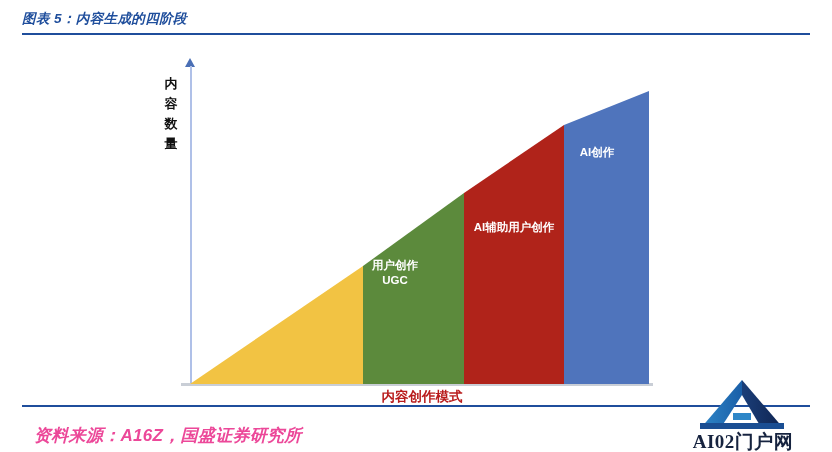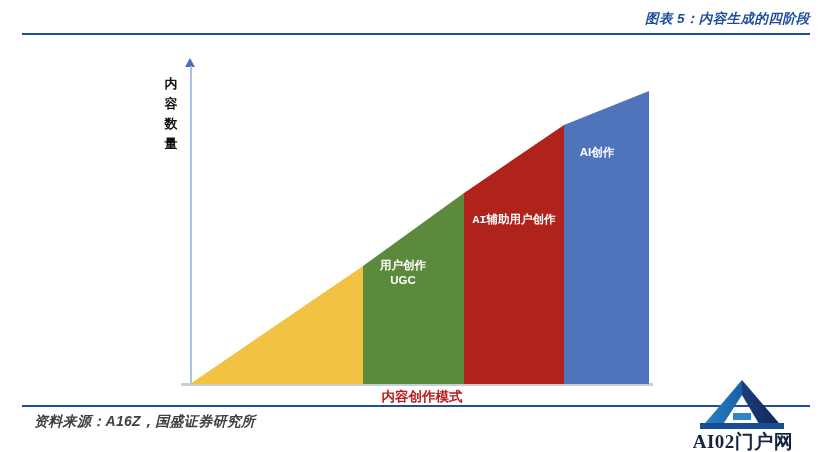--- a/index.html
+++ b/index.html
@@ -25,46 +25,45 @@
     top: 10px;
     width: 788px;
   }
   #chart-title {
     font-size: 13.5px;
     font-weight: bold;
     font-style: italic;
     color: #1F4E9C;
     letter-spacing: 0.4px;
     white-space: nowrap;
-    text-align: right;
   }
   #title-rule {
     margin-top: 5px;
     width: 788px;
     height: 2px;
     background: #1F4E9C;
   }
 
   
   #source-rule {
     position: absolute;
     left: 22px;
     top: 405px;
     width: 788px;
     height: 2px;
     background: #1F4E9C;
   }
   #source-text {
     position: absolute;
     left: 34px;
-    top: 413px;
-    font-size: 14px;
+    top: 424px;
+    font-size: 17px;
     font-weight: bold;
     font-style: italic;
-    color: #404040;
+    color: #ec4899;
     letter-spacing: 0.3px;
     white-space: nowrap;
   }
 
   
   #plot {
     position: absolute;
     left: 0;
     top: 0;
     width: 832px;
@@ -194,31 +193,31 @@
       <svg width="173" height="118" viewBox="0 0 173 118">
         <polygon points="0,118 173,0 173,118" fill="#F2C343"></polygon>
       </svg>
     </div>
 
     <div class="segment" style="left:363px; top:193px;">
       <svg width="101" height="191" viewBox="0 0 101 191">
         <polygon points="0,73 101,0 101,191 0,191" fill="#5C8A3C"></polygon>
       </svg>
     </div>
-    <div class="seg-label" style="left:348px; top:258px; width:110px;">
+    <div class="seg-label" style="left:340px; top:258px; width:110px;">
       <span>用户创作</span>
       <span class="line2">UGC</span>
     </div>
 
     <div class="segment" style="left:464px; top:125px;">
       <svg width="100" height="259" viewBox="0 0 100 259">
         <polygon points="0,68 100,0 100,259 0,259" fill="#B0231A"></polygon>
       </svg>
     </div>
-    <div class="seg-label" style="left:454px; top:212px; width:120px;font-family:Liberation Mono, monospace;">
+    <div class="seg-label" style="left:454px; top:220px; width:120px;">
       <span>AI辅助用户创作</span>
     </div>
 
     <div class="segment" style="left:564px; top:91px;">
       <svg width="85" height="293" viewBox="0 0 85 293">
         <polygon points="0,34 85,0 85,293 0,293" fill="#4F74BC"></polygon>
       </svg>
     </div>
     <div class="seg-label" style="left:564px; top:145px; width:66px;">
       <span>AI创作</span>

